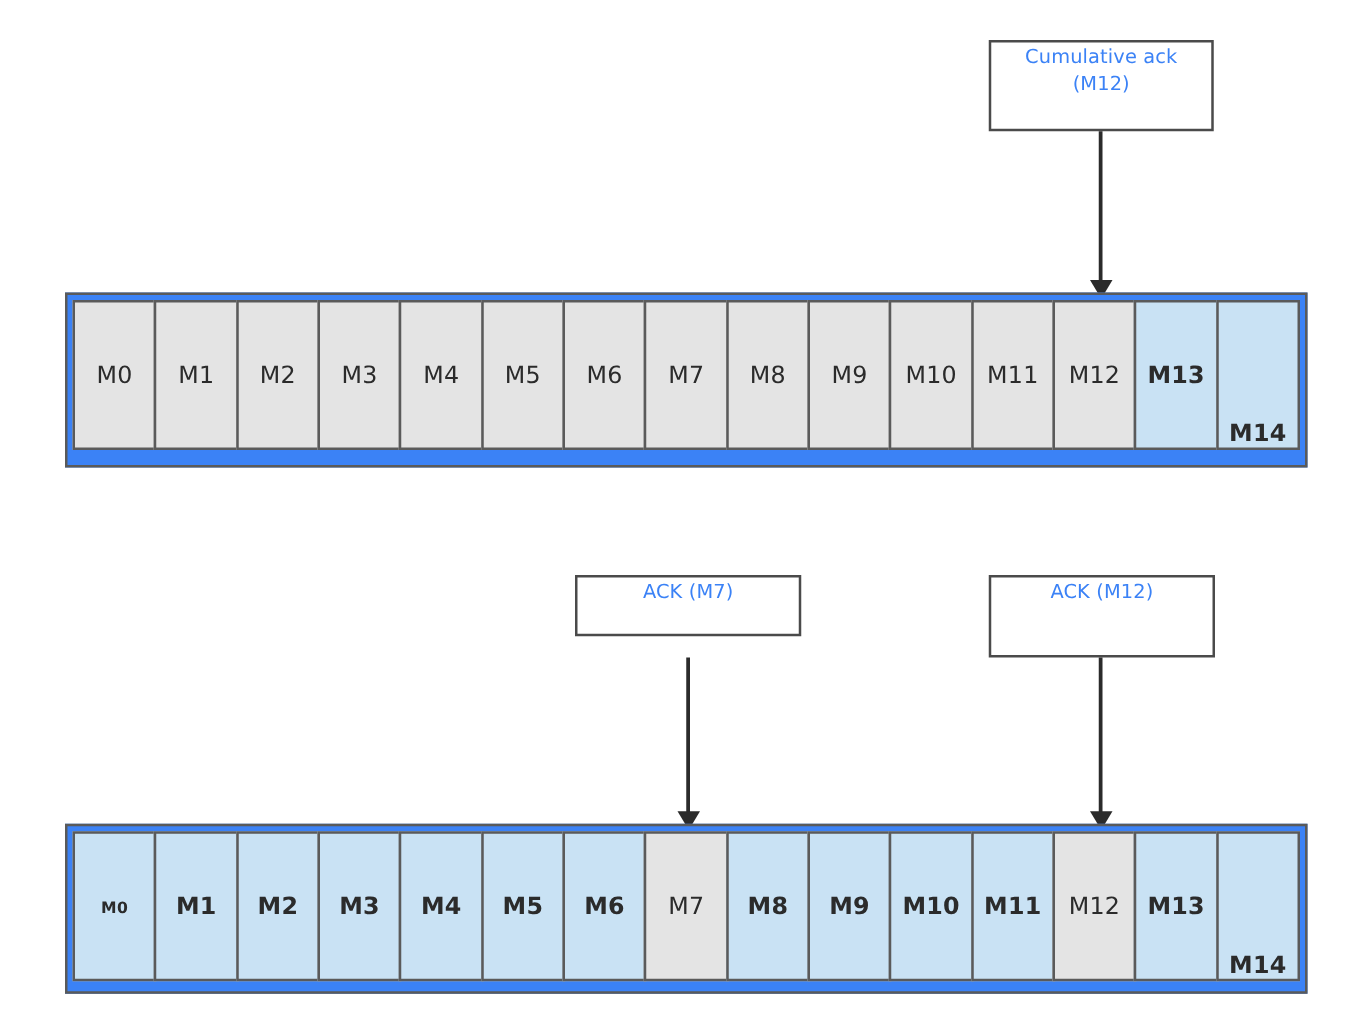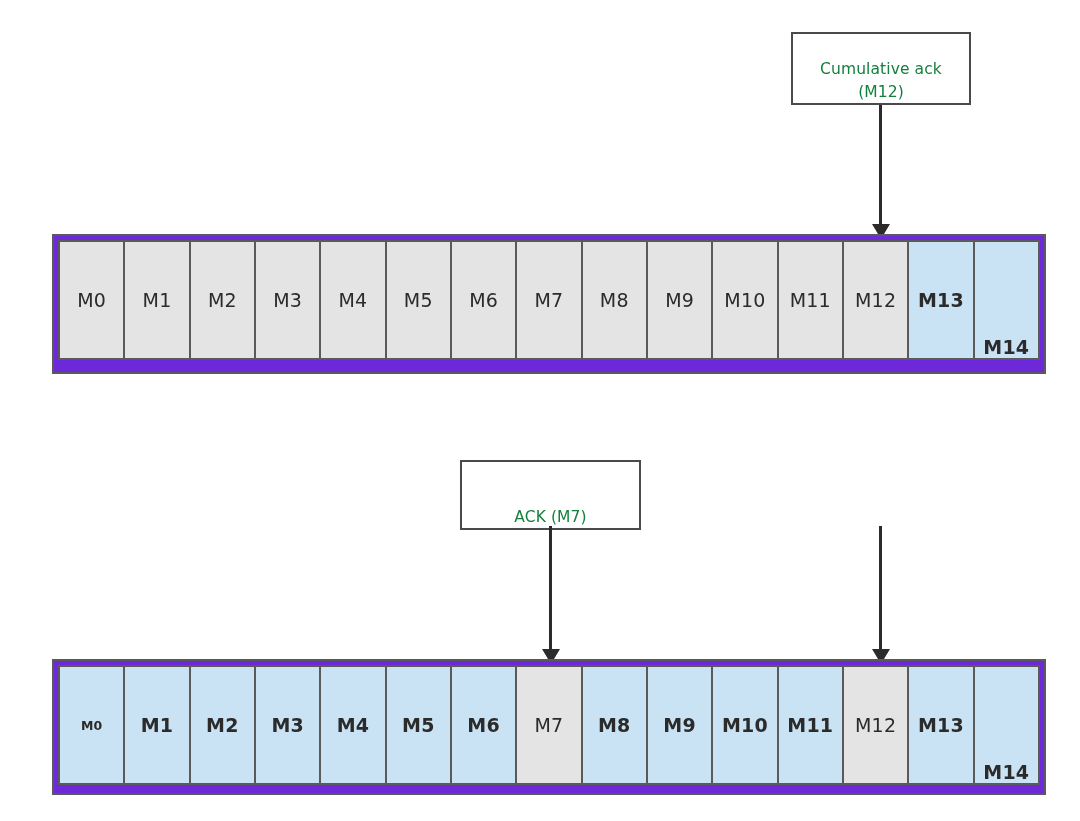--- a/index.html
+++ b/index.html
@@ -23,41 +23,41 @@
     height: 821px;
   }
 
   
   .callout {
     position: absolute;
     box-sizing: border-box;
     background: #ffffff;
     border: 2px solid #4a4a4a;
     display: flex;
-    align-items: flex-end;
+    align-items: flex-start;
     justify-content: center;
     text-align: center;
-    color: #15803d;
+    color: #3b82f6;
     font-size: 15.5px;
     line-height: 1.45;
     letter-spacing: 0.1px;
   }
   .callout span { display: block; }
 
   #callout-cumulative-ack {
     left: 791px;
     top: 32px;
     width: 180px;
     height: 73px;
   }
   #callout-ack-m7 {
     left: 460px;
     top: 460px;
     width: 181px;
-    height: 70px;
+    height: 49px;
   }
   #callout-ack-m12 {
     left: 791px;
     top: 460px;
     width: 181px;
     height: 66px;
   }
 
   
   .arrow {
@@ -91,21 +91,21 @@
     left: 879px;
     top: 526px;
     height: 137px;
   }
 
   
   .strip {
     position: absolute;
     box-sizing: border-box;
     border: 2px solid #5a5a5a;
-    background: #6d28d9;
+    background: #3b82f6;
     display: flex;
     align-items: flex-start;
     padding: 4px 4px 0 4px;
   }
   #strip-sender   { left: 52px; top: 234px; width: 994px; height: 140px; }
   #strip-receiver { left: 52px; top: 659px; width: 994px; height: 136px; }
 
   .cell {
     box-sizing: border-box;
     flex: 1 1 0;
@@ -183,20 +183,23 @@
       <div class="cell blue">
         <span>M14</span>
       </div>
     </div>
 
   <div class="callout" id="callout-ack-m7">
     <span>ACK (M7)</span>
   </div>
   <div class="arrow" id="arrow-ack-m7"></div>
 
+  <div class="callout" id="callout-ack-m12">
+    <span>ACK (M12)</span>
+  </div>
   <div class="arrow" id="arrow-ack-m12"></div>
 
   <div class="strip" id="strip-receiver">
       <div class="cell blue small">
         <span>M0</span>
       </div>
       <div class="cell blue">
         <span>M1</span>
       </div>
       <div class="cell blue">

